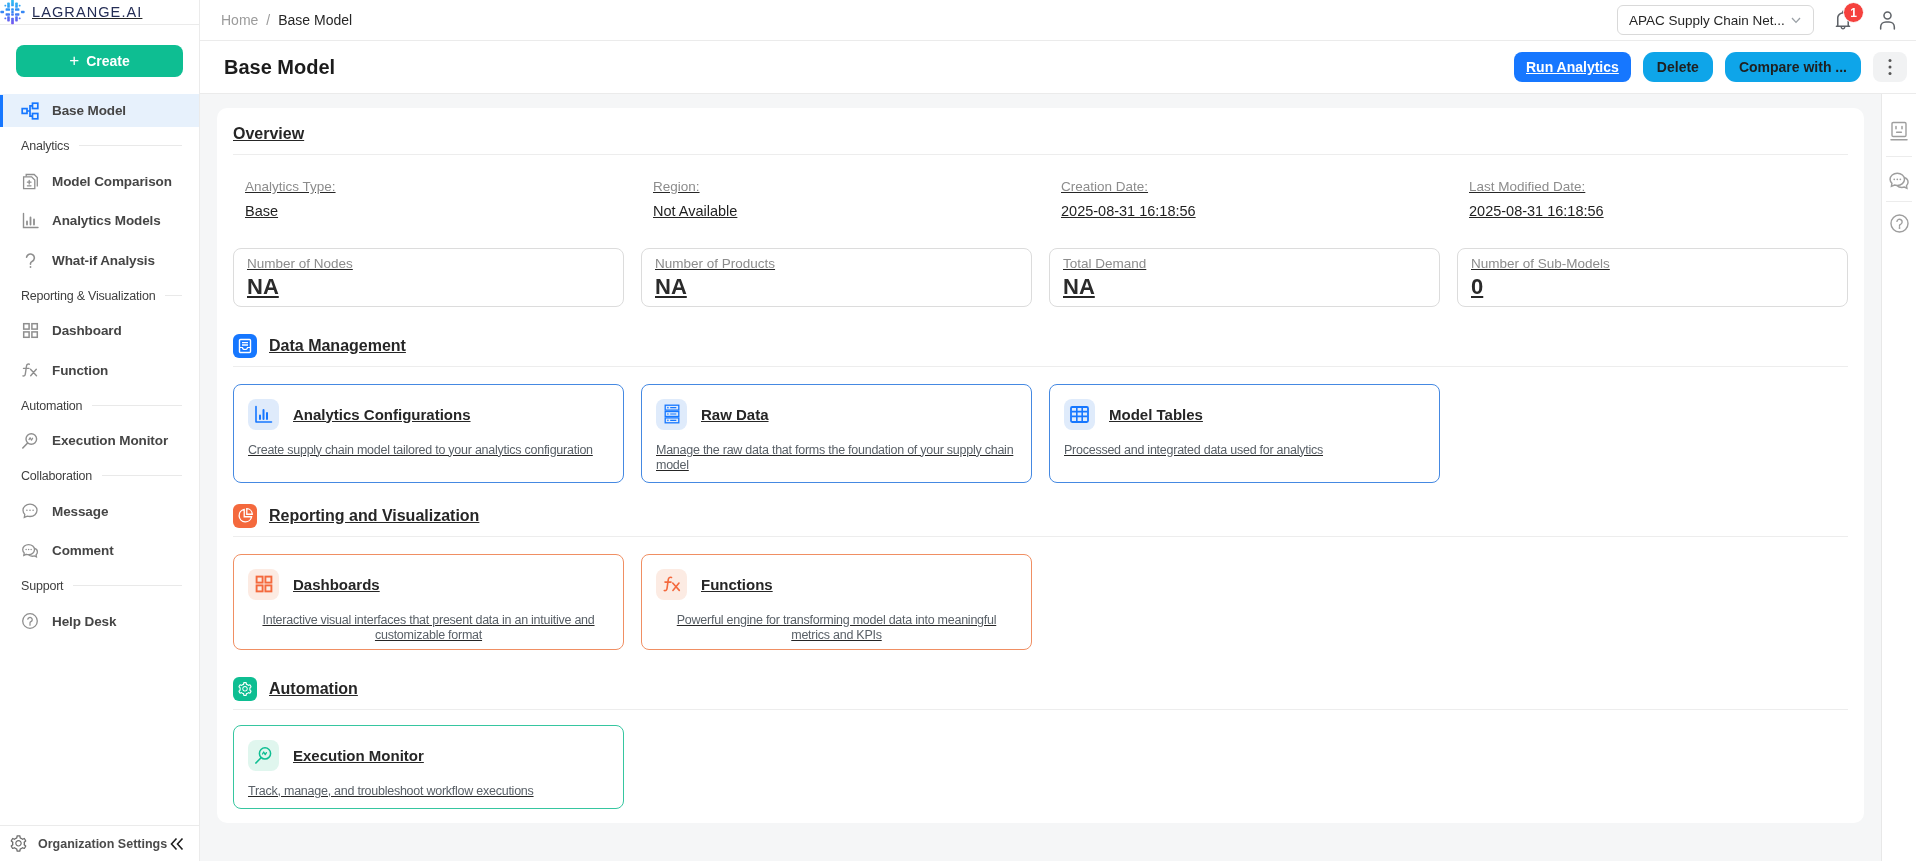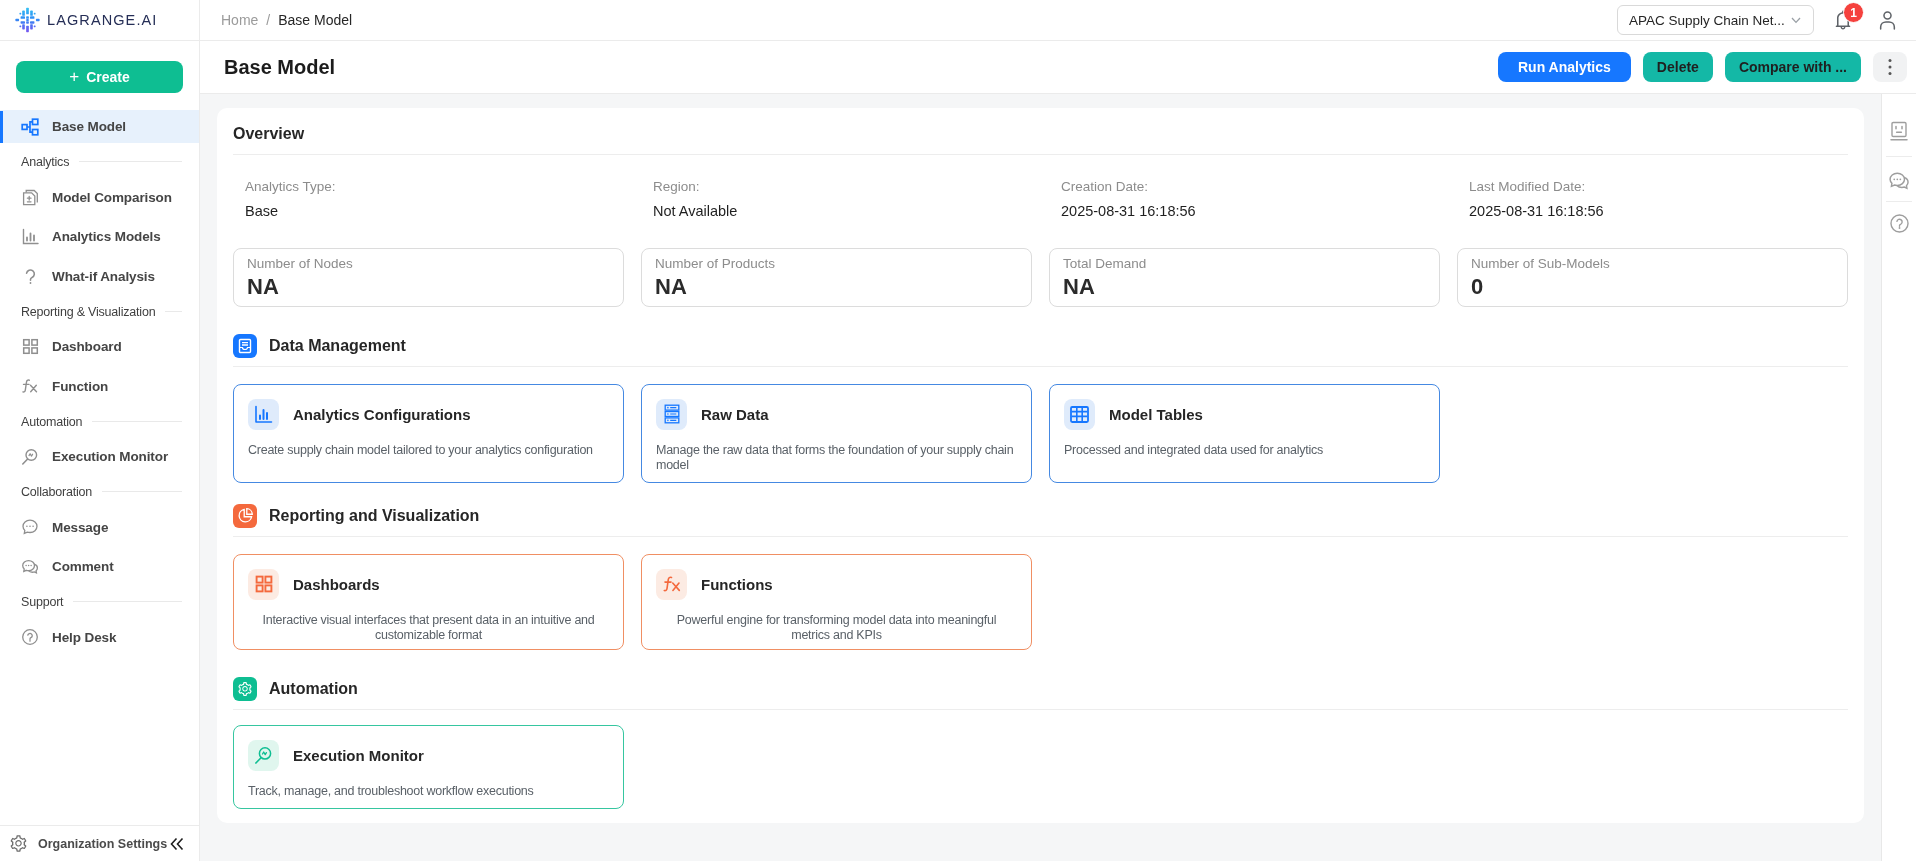--- a/index.html
+++ b/index.html
@@ -2,21 +2,21 @@
 <html><head>
 <meta charset="utf-8">
 <style>
 * { margin:0; padding:0; box-sizing:border-box; }
 html,body { width:1916px; height:861px; overflow:hidden; }
 body { font-family:"Liberation Sans","DejaVu Sans",sans-serif; background:#fff; color:#262626; }
 .app { display:flex; width:1916px; height:861px; }
 
 
 .sidebar { width:200px; min-width:200px; background:#fff; border-right:1px solid #ebebeb; display:flex; flex-direction:column; position:relative; }
-.logo-row { height:41px; display:flex; align-items:center; padding-left:15px; border-bottom:1px solid #ebebeb; }
+.logo-row { height:25px; display:flex; align-items:center; border-bottom:1px solid #ebebeb;text-decoration:underline; }
 .logo-mark { width:25px; height:26px; margin-right:7px; }
 .logo-text { font-size:14.5px; font-weight:400; color:#252e56; letter-spacing:1.1px; }
 .create-btn { margin:20px 16px 0 16px; height:32px; background:#0ebe92; border:none; border-radius:8px; color:#fff; font-size:14px; font-weight:700; font-family:inherit; display:flex; align-items:center; justify-content:center; gap:7px; cursor:pointer; }
 .create-plus { font-size:17px; font-weight:400; line-height:1; margin-top:-1px; }
 .nav { margin-top:14px; }
 .nav-item { height:39.6px; display:flex; align-items:center; padding-left:21px; cursor:pointer; position:relative; }
 .nav-item .nicon { width:18px; height:18px; margin-right:13px; display:flex; align-items:center; justify-content:center; color:#8f8f8f; }
 .nav-item .nlabel { font-size:13.5px; font-weight:700; color:#454545; letter-spacing:-0.1px; }
 .nav-item.selected { background:linear-gradient(#e7f1fc,#e7f1fc) no-repeat 0 center / 100% 33px; }
 .nav-item.selected::before { content:""; position:absolute; left:0; top:3.5px; bottom:3.5px; width:3px; background:#1677ff; }
@@ -42,26 +42,26 @@
 .ws-value { font-size:13.5px; color:#262626; flex:1; white-space:nowrap; overflow:hidden; }
 .ws-caret { color:#9aa0a6; margin-left:6px; display:flex; }
 .bell-wrap { position:relative; margin-left:18px; width:22px; height:22px; color:#5f6368; cursor:pointer; }
 .badge { position:absolute; top:-7px; left:11px; min-width:21px; height:21px; border-radius:10.5px; background:#f5413d; color:#fff; font-size:12px; font-weight:700; display:flex; align-items:center; justify-content:center; border:1px solid #fff; }
 .user-icon { margin-left:24px; margin-right:0; width:19px; height:22px; color:#5f6368; cursor:pointer; }
 
 .page-header { height:53px; background:#fff; border-bottom:1px solid #ebebeb; display:flex; align-items:center; padding:0 0 0 24px; }
 .page-title { font-size:20px; font-weight:700; color:#1c1c1c; }
 .ph-actions { margin-left:auto; display:flex; align-items:center; gap:12px; margin-right:9px; }
 .btn { height:30px; border:none; border-radius:8px; font-family:inherit; font-size:14px; font-weight:700; padding:0 14px; cursor:pointer; }
-.btn-primary { background:#1677ff; color:#fff; padding:0 20px; }
-.btn-plain { background:#14b8a6; color:#1f1f1f; }
+.btn-primary { background:#1677ff; color:#fff; padding:0 12px;text-decoration:underline; }
+.btn-plain { background:#0ea5e9; color:#1f1f1f;border-radius:11px; }
 .btn-icon { width:34px; height:30px; border-radius:8px; background:#f1f2f3; border:none; display:flex; align-items:center; justify-content:center; color:#555; cursor:pointer; }
 
 .content { flex:1; background:#f5f6f7; overflow:hidden; position:relative; min-width:0; }
-.card-main { position:absolute; left:17px; right:17px; top:14px; height:715px; background:#fff; border-radius:10px; padding:0 16px; }
+.card-main { position:absolute; left:17px; right:17px; top:14px; height:715px; background:#fff; border-radius:10px; padding:0 16px;text-decoration:underline; }
 
 .ov-title { height:47px; padding-top:5px; display:flex; align-items:center; border-bottom:1px solid #ededed; font-size:16px; font-weight:700; color:#262626; }
 .fields { display:grid; grid-template-columns:repeat(4,1fr); column-gap:17px; margin-top:24px; }
 .field { padding-left:12px; }
 .f-label { font-size:13.5px; color:#8c8c8c; }
 .f-value { font-size:14.5px; color:#1f1f1f; margin-top:9px; }
 .stats { display:grid; grid-template-columns:repeat(4,1fr); column-gap:17px; margin-top:29px; }
 .stat { height:59px; border:1px solid #dcdcdc; border-radius:8px; padding:7px 12px 0 13px; background:#fff; }
 .s-label { font-size:13.5px; color:#8c8c8c; }
 .s-value { font-size:22px; font-weight:700; color:#2b2b2b; margin-top:3px; }

